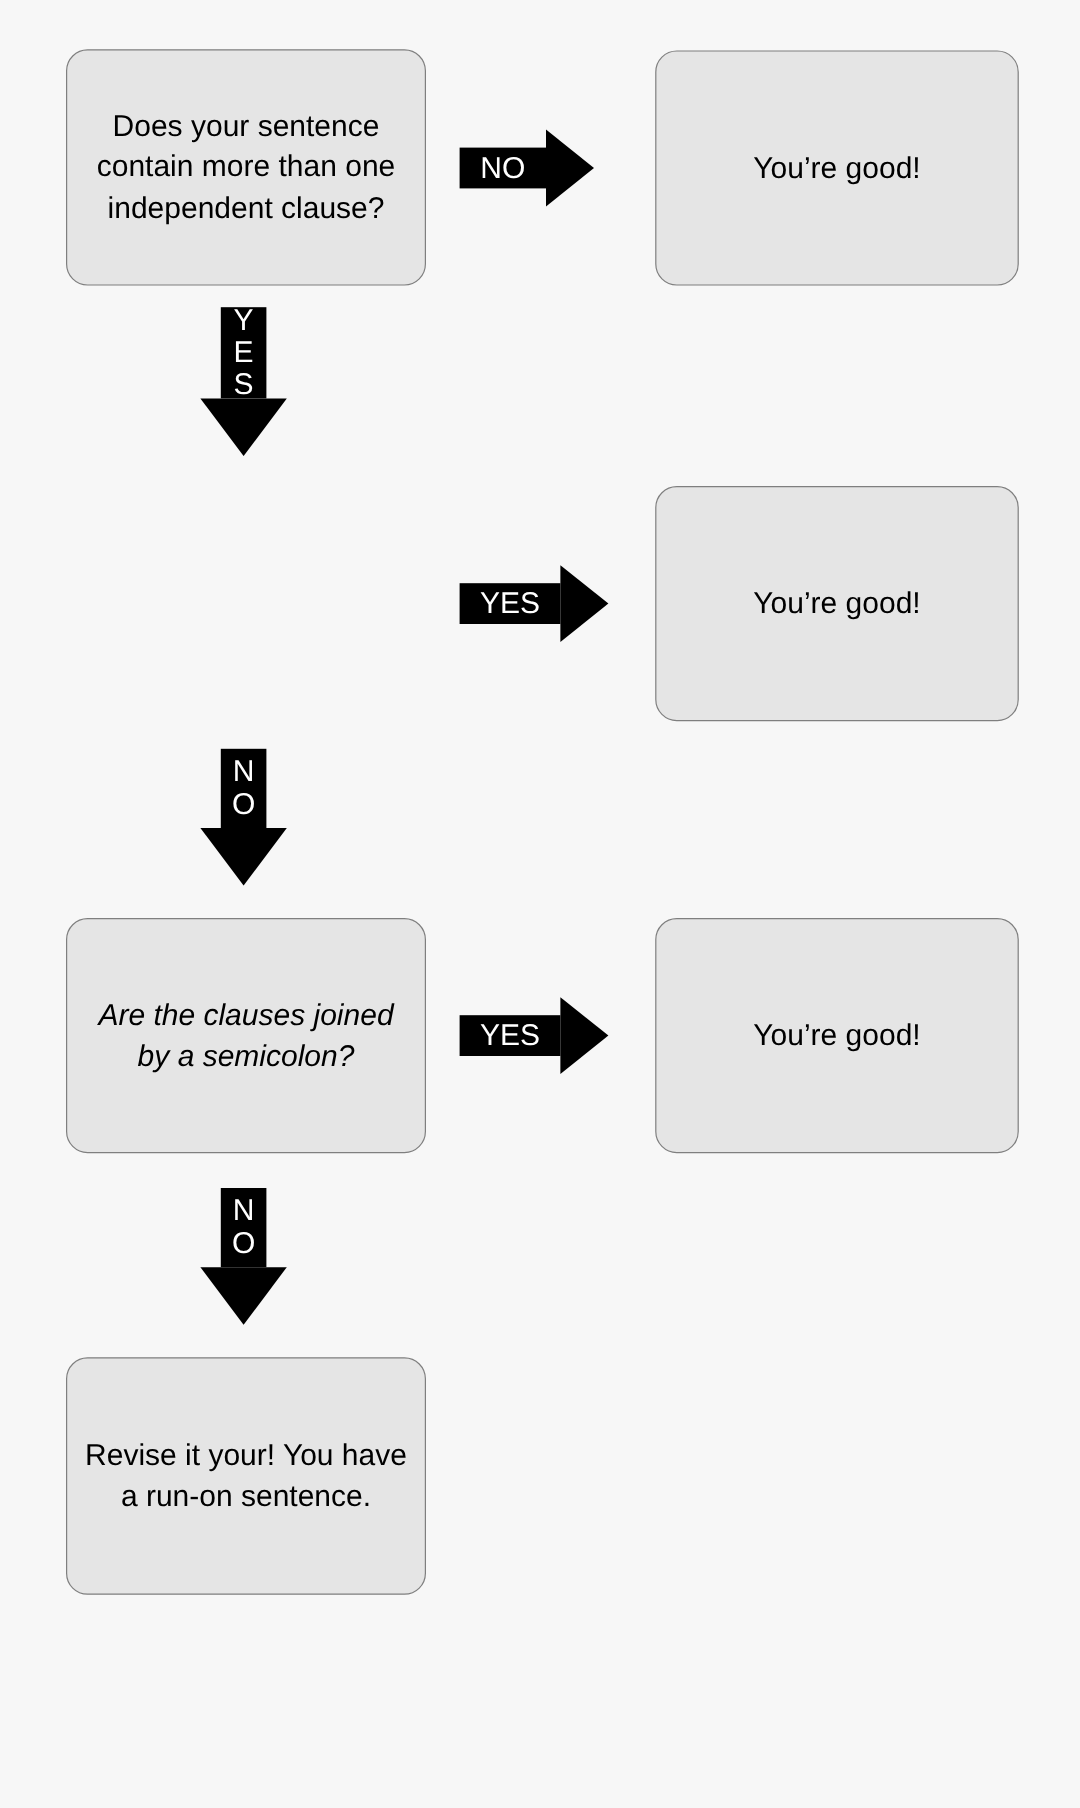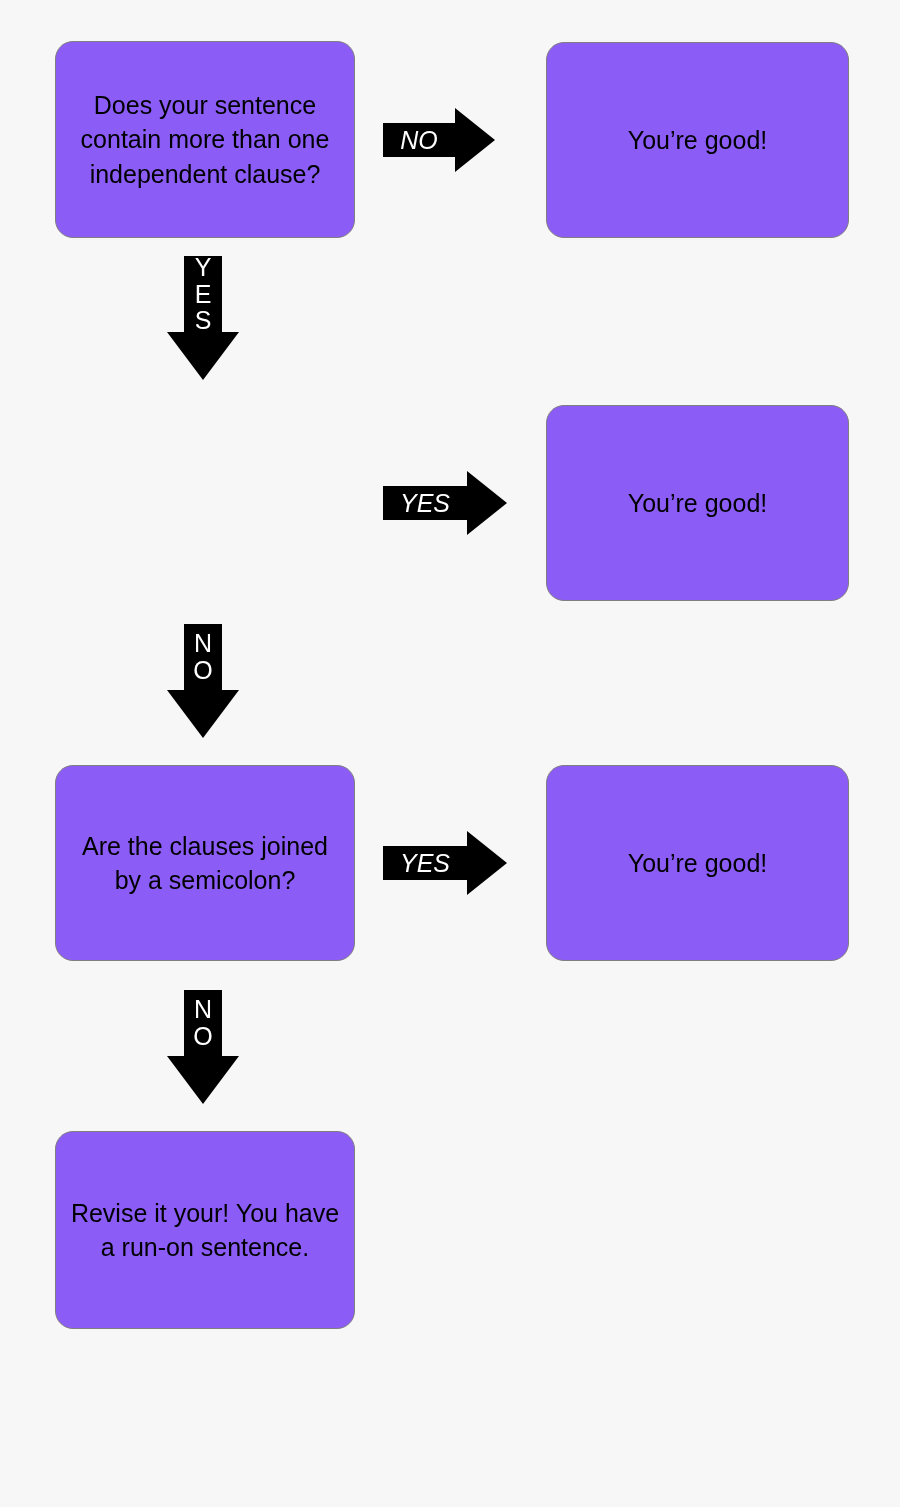--- a/index.html
+++ b/index.html
@@ -17,21 +17,21 @@
   #canvas {
     position: absolute;
     left: 0;
     top: 0;
     width: 900px;
     height: 1507px;
   }
   .node {
     position: absolute;
     box-sizing: border-box;
-    background: #8b5cf6;
+    background: #e5e5e5;
     border: 1px solid #7f7f7f;
     border-radius: 18px;
     display: flex;
     align-items: center;
     justify-content: center;
     text-align: center;
     color: #000;
     font-size: 25px;
     line-height: 1.38;
     padding: 6px 14px;
@@ -46,21 +46,20 @@
     align-items: center;
   }
   .h-arrow .shaft {
     background: #000;
     height: 34px;
     display: flex;
     align-items: center;
     justify-content: center;
     padding: 0 6px;
     box-sizing: border-box;
-    font-style: italic;
   }
   .h-arrow .shaft .lbl {
     color: #fff;
     font-size: 25px;
     line-height: 1;
     white-space: nowrap;
   }
   .h-arrow .head {
     width: 0;
     height: 0;
@@ -141,21 +140,21 @@
   </div>
 
   <div class="v-arrow" style="left:167px; top:624px;">
     <div class="shaft" style="height:66px;">
       <span class="lbl">N</span>
       <span class="lbl">O</span>
     </div>
     <div class="head"></div>
   </div>
 
-  <div class="node" style="left:55px; top:765px; width:300px; height:196px;">
+  <div class="node" style="left:55px; top:765px; width:300px; height:196px;font-style:italic;">
     <span>Are the clauses joined by a semicolon?</span>
   </div>
 
   <div class="h-arrow" style="left:383px; top:831px;">
     <div class="shaft" style="width:84px;">
       <span class="lbl">YES</span>
     </div>
     <div class="head"></div>
   </div>
 

